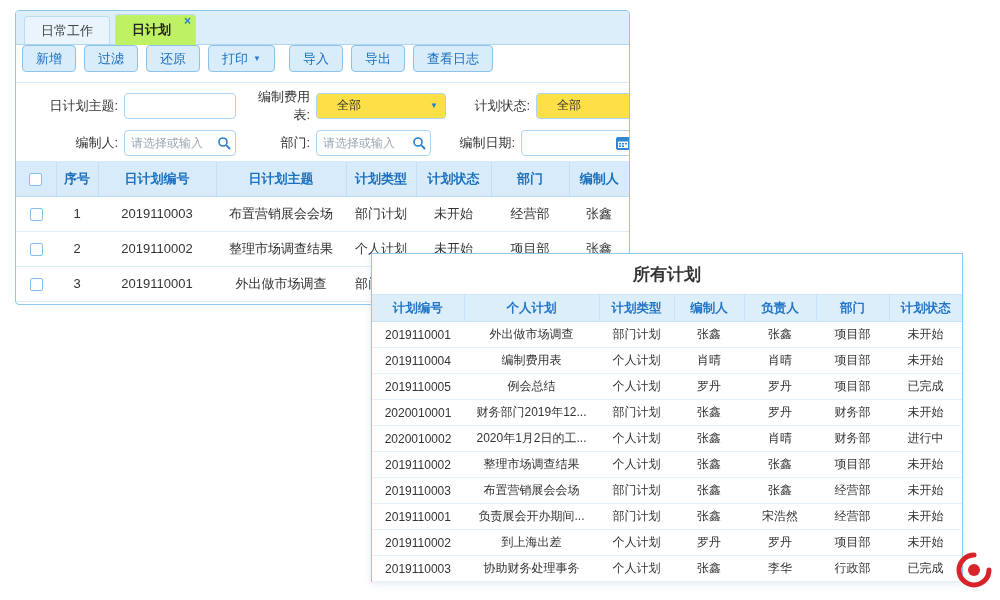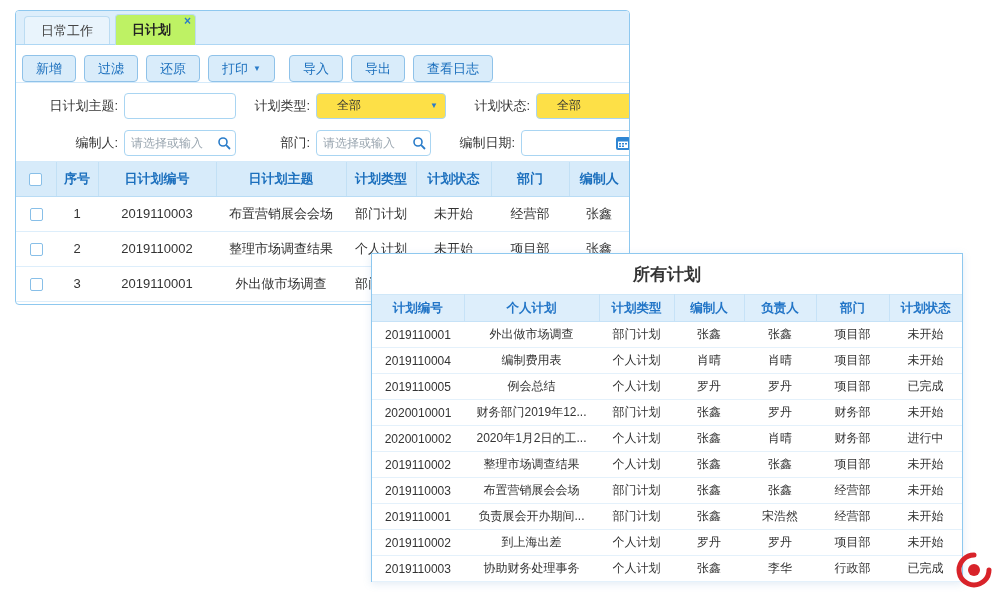--- a/index.html
+++ b/index.html
@@ -14,21 +14,21 @@
   .tabbar { height:34px; background:#ddeefb; border-bottom:1px solid #aed7f4;
     display:flex; align-items:flex-end; padding-left:8px; }
   .tab { height:28px; padding:0 16px; display:flex; align-items:center; font-size:13px;
     color:#444; background:#e9f4fc; border:1px solid #bcdcf2; border-bottom:none;
     border-radius:4px 4px 0 0; margin-right:5px; position:relative; cursor:pointer; }
   .tab.active { height:31px; background:#bef264; font-weight:bold; color:#222;
     margin-bottom:-1px; z-index:2; padding-right:24px; }
   .tab-close { position:absolute; top:0px; right:4px; font-size:12px; line-height:12px;
     color:#2a7cc9; font-weight:bold; cursor:pointer; }
 
-  .toolbar { height:38px; display:flex; align-items:flex-end; padding:0 6px; gap:8px;
+  .toolbar { height:38px; display:flex; align-items:flex-start; padding:0 6px; gap:8px;
     background:#fff; border-bottom:1px solid #d5eafa; }
   .btn { height:27px; padding:0 13px; background:#d9ecfa; border:1px solid #8fc2e9;
     border-radius:4px; color:#1b6fbd; font-size:13px; display:flex; align-items:center;
     gap:5px; cursor:pointer; white-space:nowrap; }
   .btn .caret { font-size:8px; color:#2a7cc9; }
 
   .filters { padding-top:4px; border-bottom:1px solid #d5eafa; }
   .frow { display:flex; align-items:center; height:37px; padding-left:18px; }
   .flabel { font-size:13px; color:#333; text-align:right; flex:0 0 auto; }
   .l1 { width:84px; } .l2 { width:62px; margin-left:12px; } .l3 { width:66px; margin-left:18px; }
@@ -116,21 +116,21 @@
         </div>
       <div class="btn">
           <span>查看日志</span>
         </div>
     </div>
 
     <div class="filters">
       <div class="frow">
         <span class="flabel l1">日计划主题:</span>
         <span class="ibox"><input class="tinput" type="text" style=""></span>
-        <span class="flabel l2">计划类型:</span>
+        <span class="flabel l2">编制费用表:</span>
         <div class="select">
           <span>全部</span>
           <span class="caret">▼</span>
         </div>
         <span class="flabel l3">计划状态:</span>
         <div class="select">
           <span>全部</span>
           <span class="caret">▼</span>
         </div>
       </div>

